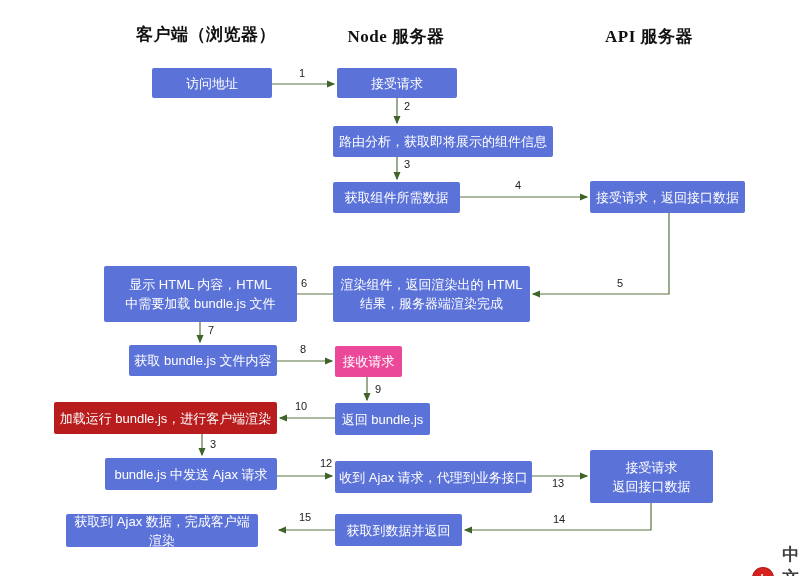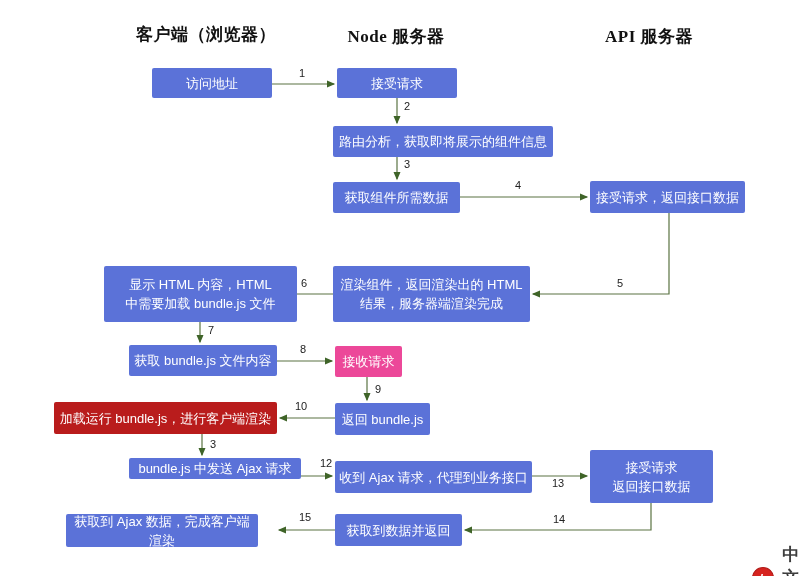--- a/index.html
+++ b/index.html
@@ -114,21 +114,21 @@
       <div class="flow-box" style="left: 333px; top: 182px; width: 127px; height: 31px; background: rgb(91, 114, 216); color: rgb(255, 255, 255);">获取组件所需数据</div>
       <div class="flow-box" style="left: 590px; top: 181px; width: 155px; height: 32px; background: rgb(91, 114, 216); color: rgb(255, 255, 255);">接受请求，返回接口数据</div>
       <div class="flow-box" style="left: 104px; top: 266px; width: 193px; height: 56px; background: rgb(91, 114, 216); color: rgb(255, 255, 255);">显示 HTML 内容，HTML
 中需要加载 bundle.js 文件</div>
       <div class="flow-box" style="left: 333px; top: 266px; width: 197px; height: 56px; background: rgb(91, 114, 216); color: rgb(255, 255, 255);">渲染组件，返回渲染出的 HTML
 结果，服务器端渲染完成</div>
       <div class="flow-box" style="left: 129px; top: 345px; width: 148px; height: 31px; background: rgb(91, 114, 216); color: rgb(255, 255, 255);">获取 bundle.js 文件内容</div>
       <div class="flow-box" style="left: 335px; top: 346px; width: 67px; height: 31px; background: #ec4899; color: rgb(255, 255, 255);">接收请求</div>
       <div class="flow-box" style="left: 54px; top: 402px; width: 223px; height: 32px; background: #b91c1c; color: rgb(255, 255, 255);">加载运行 bundle.js，进行客户端渲染</div>
       <div class="flow-box" style="left: 335px; top: 403px; width: 95px; height: 32px; background: rgb(91, 114, 216); color: rgb(255, 255, 255);">返回 bundle.js</div>
-      <div class="flow-box" style="left: 105px; top: 458px; width: 172px; height: 21px; background: rgb(91, 114, 216); color: rgb(255, 255, 255); margin-left: 24px;">bundle.js 中发送 Ajax 请求</div>
+      <div class="flow-box" style="left: 105px; top: 458px; width: 172px; height: 32px; background: rgb(91, 114, 216); color: rgb(255, 255, 255);">bundle.js 中发送 Ajax 请求</div>
       <div class="flow-box" style="left: 335px; top: 461px; width: 197px; height: 32px; background: rgb(91, 114, 216); color: rgb(255, 255, 255);">收到 Ajax 请求，代理到业务接口</div>
       <div class="flow-box" style="left: 590px; top: 450px; width: 123px; height: 53px; background: rgb(91, 114, 216); color: rgb(255, 255, 255);">接受请求
 返回接口数据</div>
       <div class="flow-box" style="left: 66px; top: 514px; width: 192px; height: 33px; background: rgb(91, 114, 216); color: rgb(255, 255, 255);">获取到 Ajax 数据，完成客户端渲染</div>
       <div class="flow-box" style="left: 335px; top: 514px; width: 127px; height: 32px; background: rgb(91, 114, 216); color: rgb(255, 255, 255);">获取到数据并返回</div>
     </div>
   <div id="label-layer">
       <div class="arrow-num" style="left: 299px; top: 67px; color: rgb(34, 34, 34);">1</div>
       <div class="arrow-num" style="left: 404px; top: 100px; color: rgb(34, 34, 34);">2</div>
       <div class="arrow-num" style="left: 404px; top: 158px; color: rgb(34, 34, 34);">3</div>

